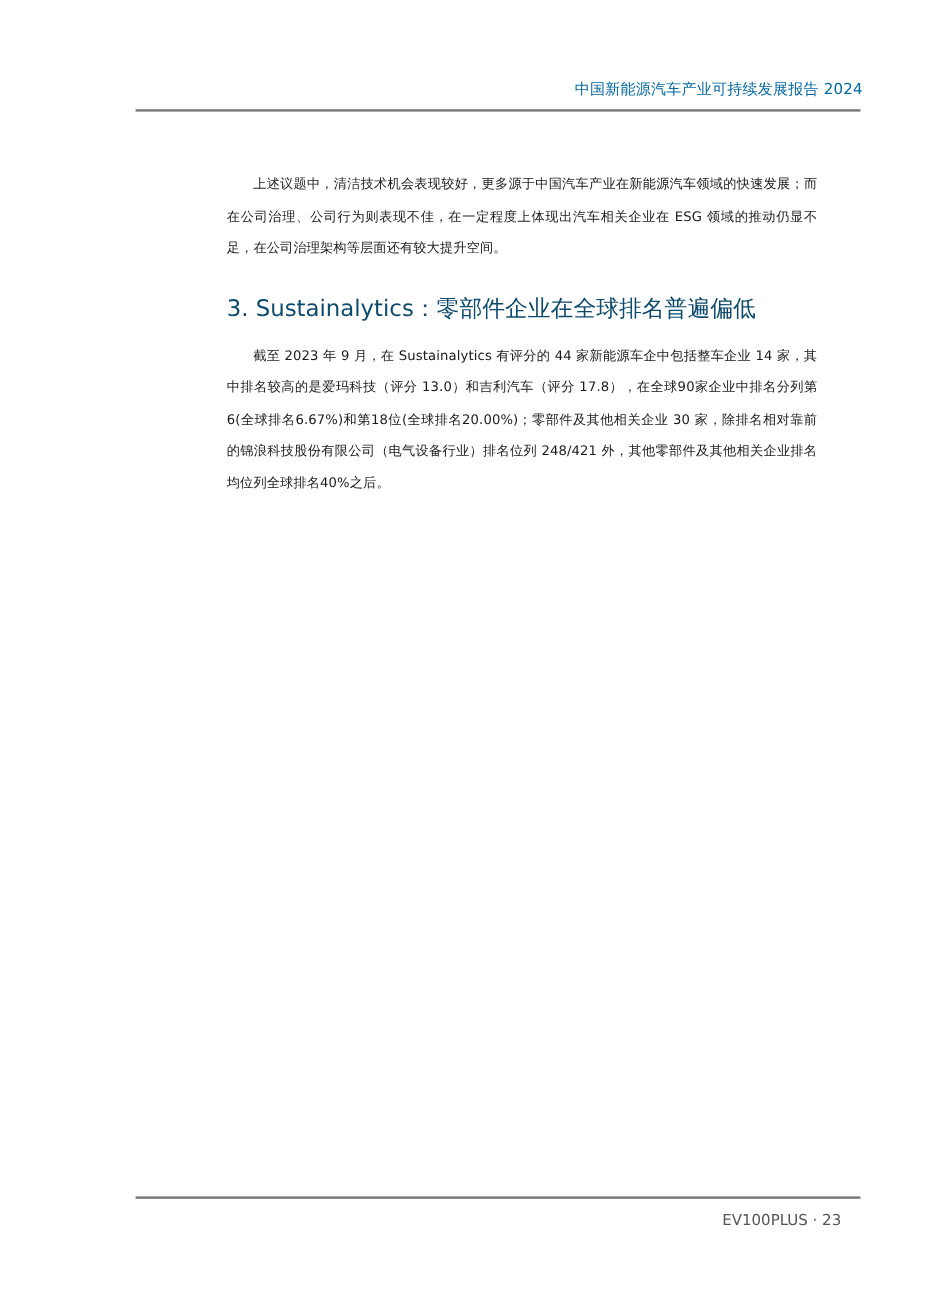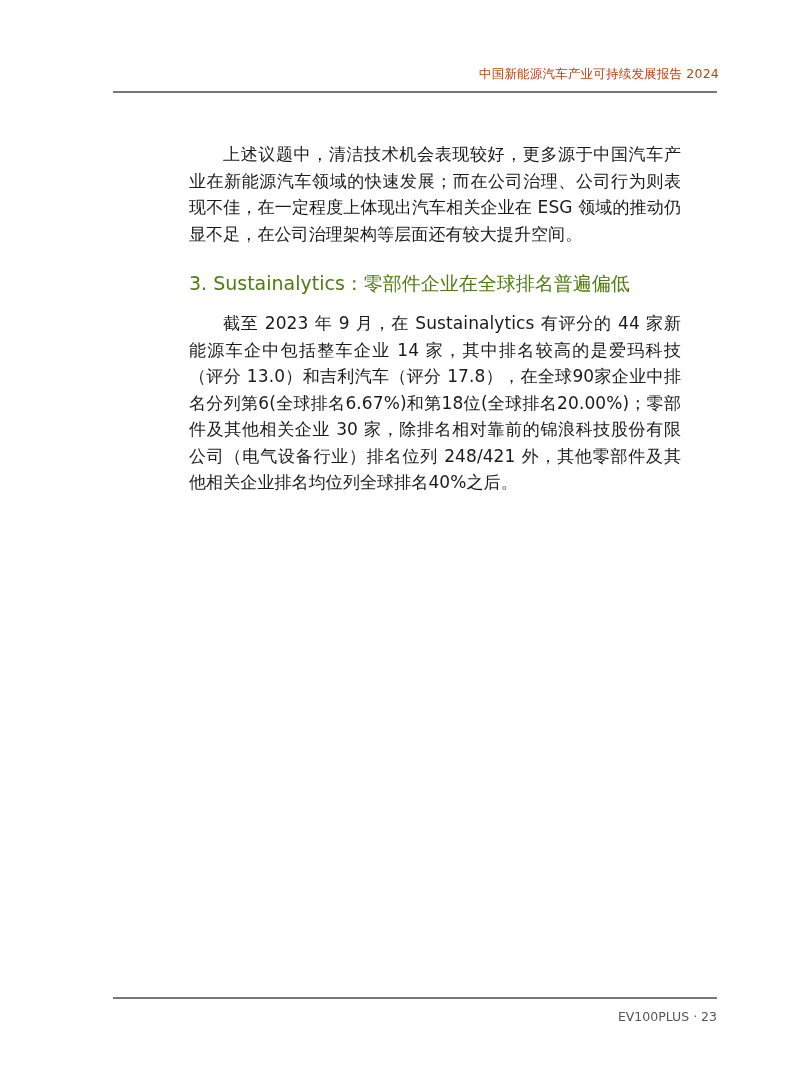--- a/index.html
+++ b/index.html
@@ -1,26 +1,26 @@
 <!DOCTYPE html>
 <html><head>
   <meta charset="utf-8">
   <style>
     html, body { margin: 0; padding: 0; background: #ffffff; }
     body { width: 793px; height: 1077px; position: relative; overflow: hidden;
            font-family: "DejaVu Sans", "Liberation Sans", sans-serif; color: #1a1a1a; }
-    .header-title { position: absolute; right: 74px; top: 66px; font-size: 12.5px; color: #c2410c; letter-spacing: 0.2px; }
+    .header-title { position: absolute; right: 74px; top: 66px; font-size: 12.5px; color: #0369a1; letter-spacing: 0.2px; }
     .header-rule { position: absolute; left: 113px; top: 91px; width: 604px; height: 2px; background: #777; }
     .content { position: absolute; left: 189px; top: 141px; width: 492px; }
-    .para { margin: 0; font-size: 17px; line-height: 26.5px; text-align: justify; text-indent: 2em; letter-spacing: 0.1px; }
+    .para { margin: 0; font-size: 11px; line-height: 26.5px; text-align: justify; text-indent: 2em; letter-spacing: 0.1px; }
     .para.p1 { margin-bottom: 21px; }
-    .heading { margin: 0 0 12px 0; font-size: 19px; line-height: 30px; color: #4d7c0f; font-weight: normal; }
+    .heading { margin: 0 0 12px 0; font-size: 19px; line-height: 30px; color: #0c4a6e; font-weight: normal; }
     .para.gap { margin-top: 10px; }
     .footer-rule { position: absolute; left: 113px; top: 997px; width: 604px; height: 2px; background: #777; }
-    .footer-text { position: absolute; right: 76px; top: 1009px; font-size: 12.5px; color: #555; }
+    .footer-text { position: absolute; right: 92px; top: 1009px; font-size: 12.5px; color: #555; }
   </style>
 </head>
 <body>
 
 <div class="header-title">中国新能源汽车产业可持续发展报告 2024</div>
 <div class="header-rule"></div>
 
 <div class="content">
   <p class="para p1">上述议题中，清洁技术机会表现较好，更多源于中国汽车产业在新能源汽车领域的快速发展；而在公司治理、公司行为则表现不佳，在一定程度上体现出汽车相关企业在 ESG 领域的推动仍显不足，在公司治理架构等层面还有较大提升空间。</p>
   <h2 class="heading">3. Sustainalytics：零部件企业在全球排名普遍偏低</h2>

